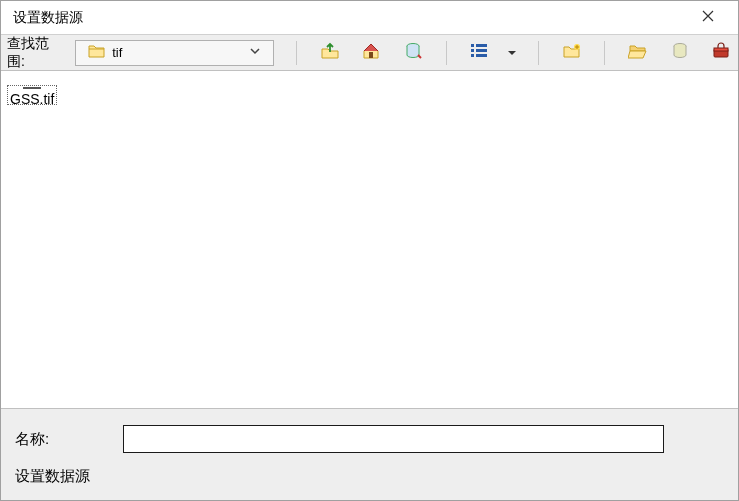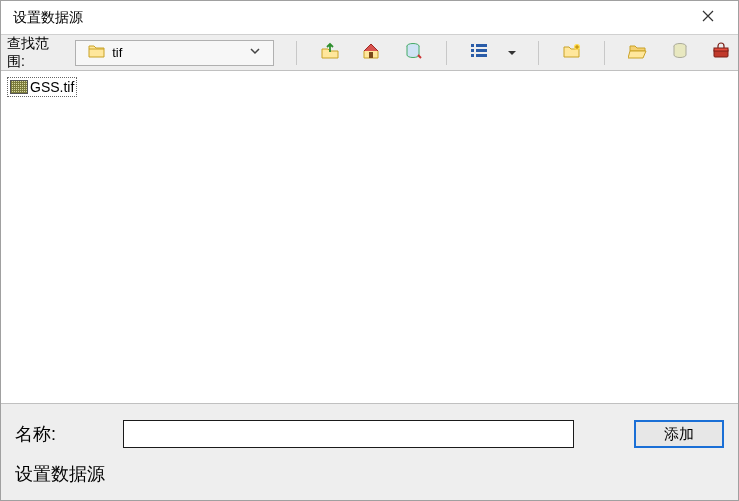--- a/index.html
+++ b/index.html
@@ -107,20 +107,21 @@
     padding: 4px;
   }
   .file-item {
     display: inline-flex;
     align-items: center;
     height: 20px;
     padding: 1px 2px;
     border: 1px dotted #666;
     gap: 2px;
     cursor: pointer;
+    flex-direction: column;
   }
   .file-icon-raster {
     width: 18px;
     height: 14px;
     background:
       repeating-linear-gradient(0deg, #7a7a3a 0 1px, transparent 1px 2px),
       repeating-linear-gradient(90deg, #7a7a3a 0 1px, transparent 1px 2px),
       #d6d6a0;
     border: 1px solid #555;
   }
@@ -131,21 +132,21 @@
     padding: 16px 14px 14px 14px;
   }
   .brow {
     display: flex;
     align-items: center;
     margin-bottom: 14px;
   }
   .brow:last-child { margin-bottom: 0; }
   .blabel {
     width: 108px;
-    font-size: 18px;
+    font-size: 15px;
     color: #000;
   }
   .binput {
     flex: 1;
     height: 28px;
     border: 1px solid #1a1a1a;
     background: #fff;
     padding: 0 6px;
     font-size: 13px;
     font-family: inherit;
@@ -317,23 +318,20 @@
         <span class="file-name">GSS.tif</span>
       </div>
     </div>
   </div>
 
   <div class="bottom-section">
     <div class="brow">
       <span class="blabel">名称:</span>
       <input class="binput" type="text" value="" style="">
       <div class="bgap"></div>
-      <div class="bbtn primary">
-        <span>添加</span>
-      </div>
     </div>
     <div class="brow">
       <span class="blabel">设置数据源</span>
       <div class="bgap"></div>
     </div>
   </div>
 
 </div>
 
 </body></html>

